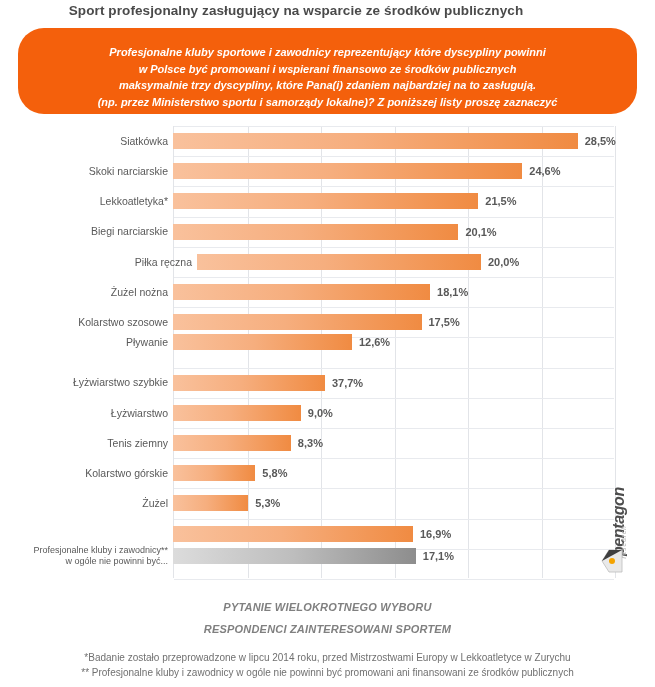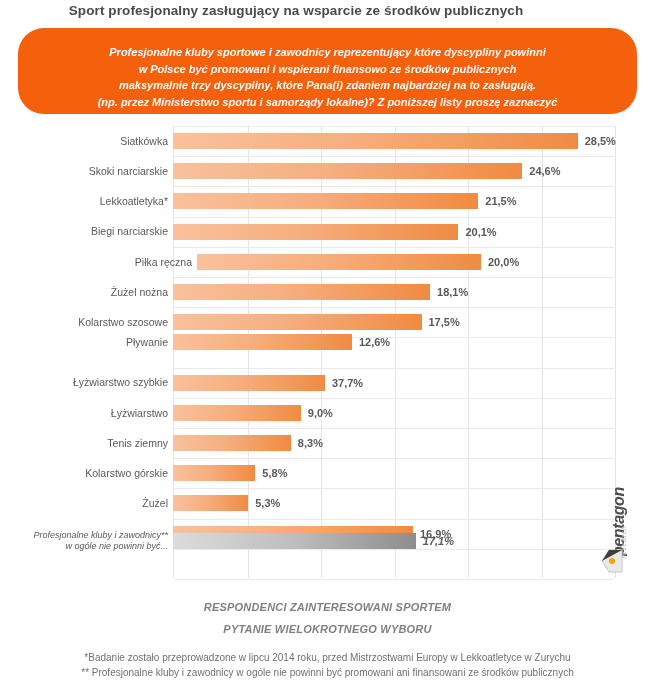--- a/index.html
+++ b/index.html
@@ -310,39 +310,39 @@
       </div>
       <div class="row" style="top: 364.4px;">
         <div class="row-label">Żużel</div>
         <div class="bar" style="width: 75.26px;"></div>
         <div class="bar-value" style="left: 255.26px;">5,3%</div>
       </div>
       <div class="row" style="top: 394.6px;">
         <div class="bar" style="width: 239.98px;"></div>
         <div class="bar-value" style="left: 419.98px;">16,9%</div>
       </div>
-      <div class="row" style="top: 402px; font-style: italic;">
+      <div class="row" style="top: 417px;">
         <div class="row-label small">Profesjonalne kluby i zawodnicy**
 w ogóle nie powinni być...</div>
         <div class="bar neutral" style="width: 242.82px;"></div>
         <div class="bar-value" style="left: 422.82px;">17,1%</div>
       </div>
     </div>
 </div>
 
 <div class="logo">
   <div class="logo-text">pentagon</div>
   <div class="logo-sub">research</div>
   <svg class="logo-mark" viewBox="0 0 26 26">
     <polygon points="2,9 13,2 24,9 24,22 2,22" fill="#e9e9e9" stroke="#bdbdbd" stroke-width="0.8"></polygon>
     <polygon points="13,2 24,9 24,22" fill="#3f3f3f"></polygon>
     <circle cx="13" cy="12" r="3" fill="#F4A300"></circle>
   </svg>
 </div>
 
 <div class="footnote-block">
+  <div class="footnote-caps">PYTANIE WIELOKROTNEGO WYBORU</div>
   <div class="footnote-caps">RESPONDENCI ZAINTERESOWANI SPORTEM</div>
-  <div class="footnote-caps">PYTANIE WIELOKROTNEGO WYBORU</div>
 </div>
 <div class="source-block">
   <div class="source-line">*Badanie zostało przeprowadzone w lipcu 2014 roku, przed Mistrzostwami Europy w Lekkoatletyce w Zurychu</div>
   <div class="source-line">** Profesjonalne kluby i zawodnicy w ogóle nie powinni być promowani ani finansowani ze środków publicznych</div>
 </div>
 
 </body></html>

